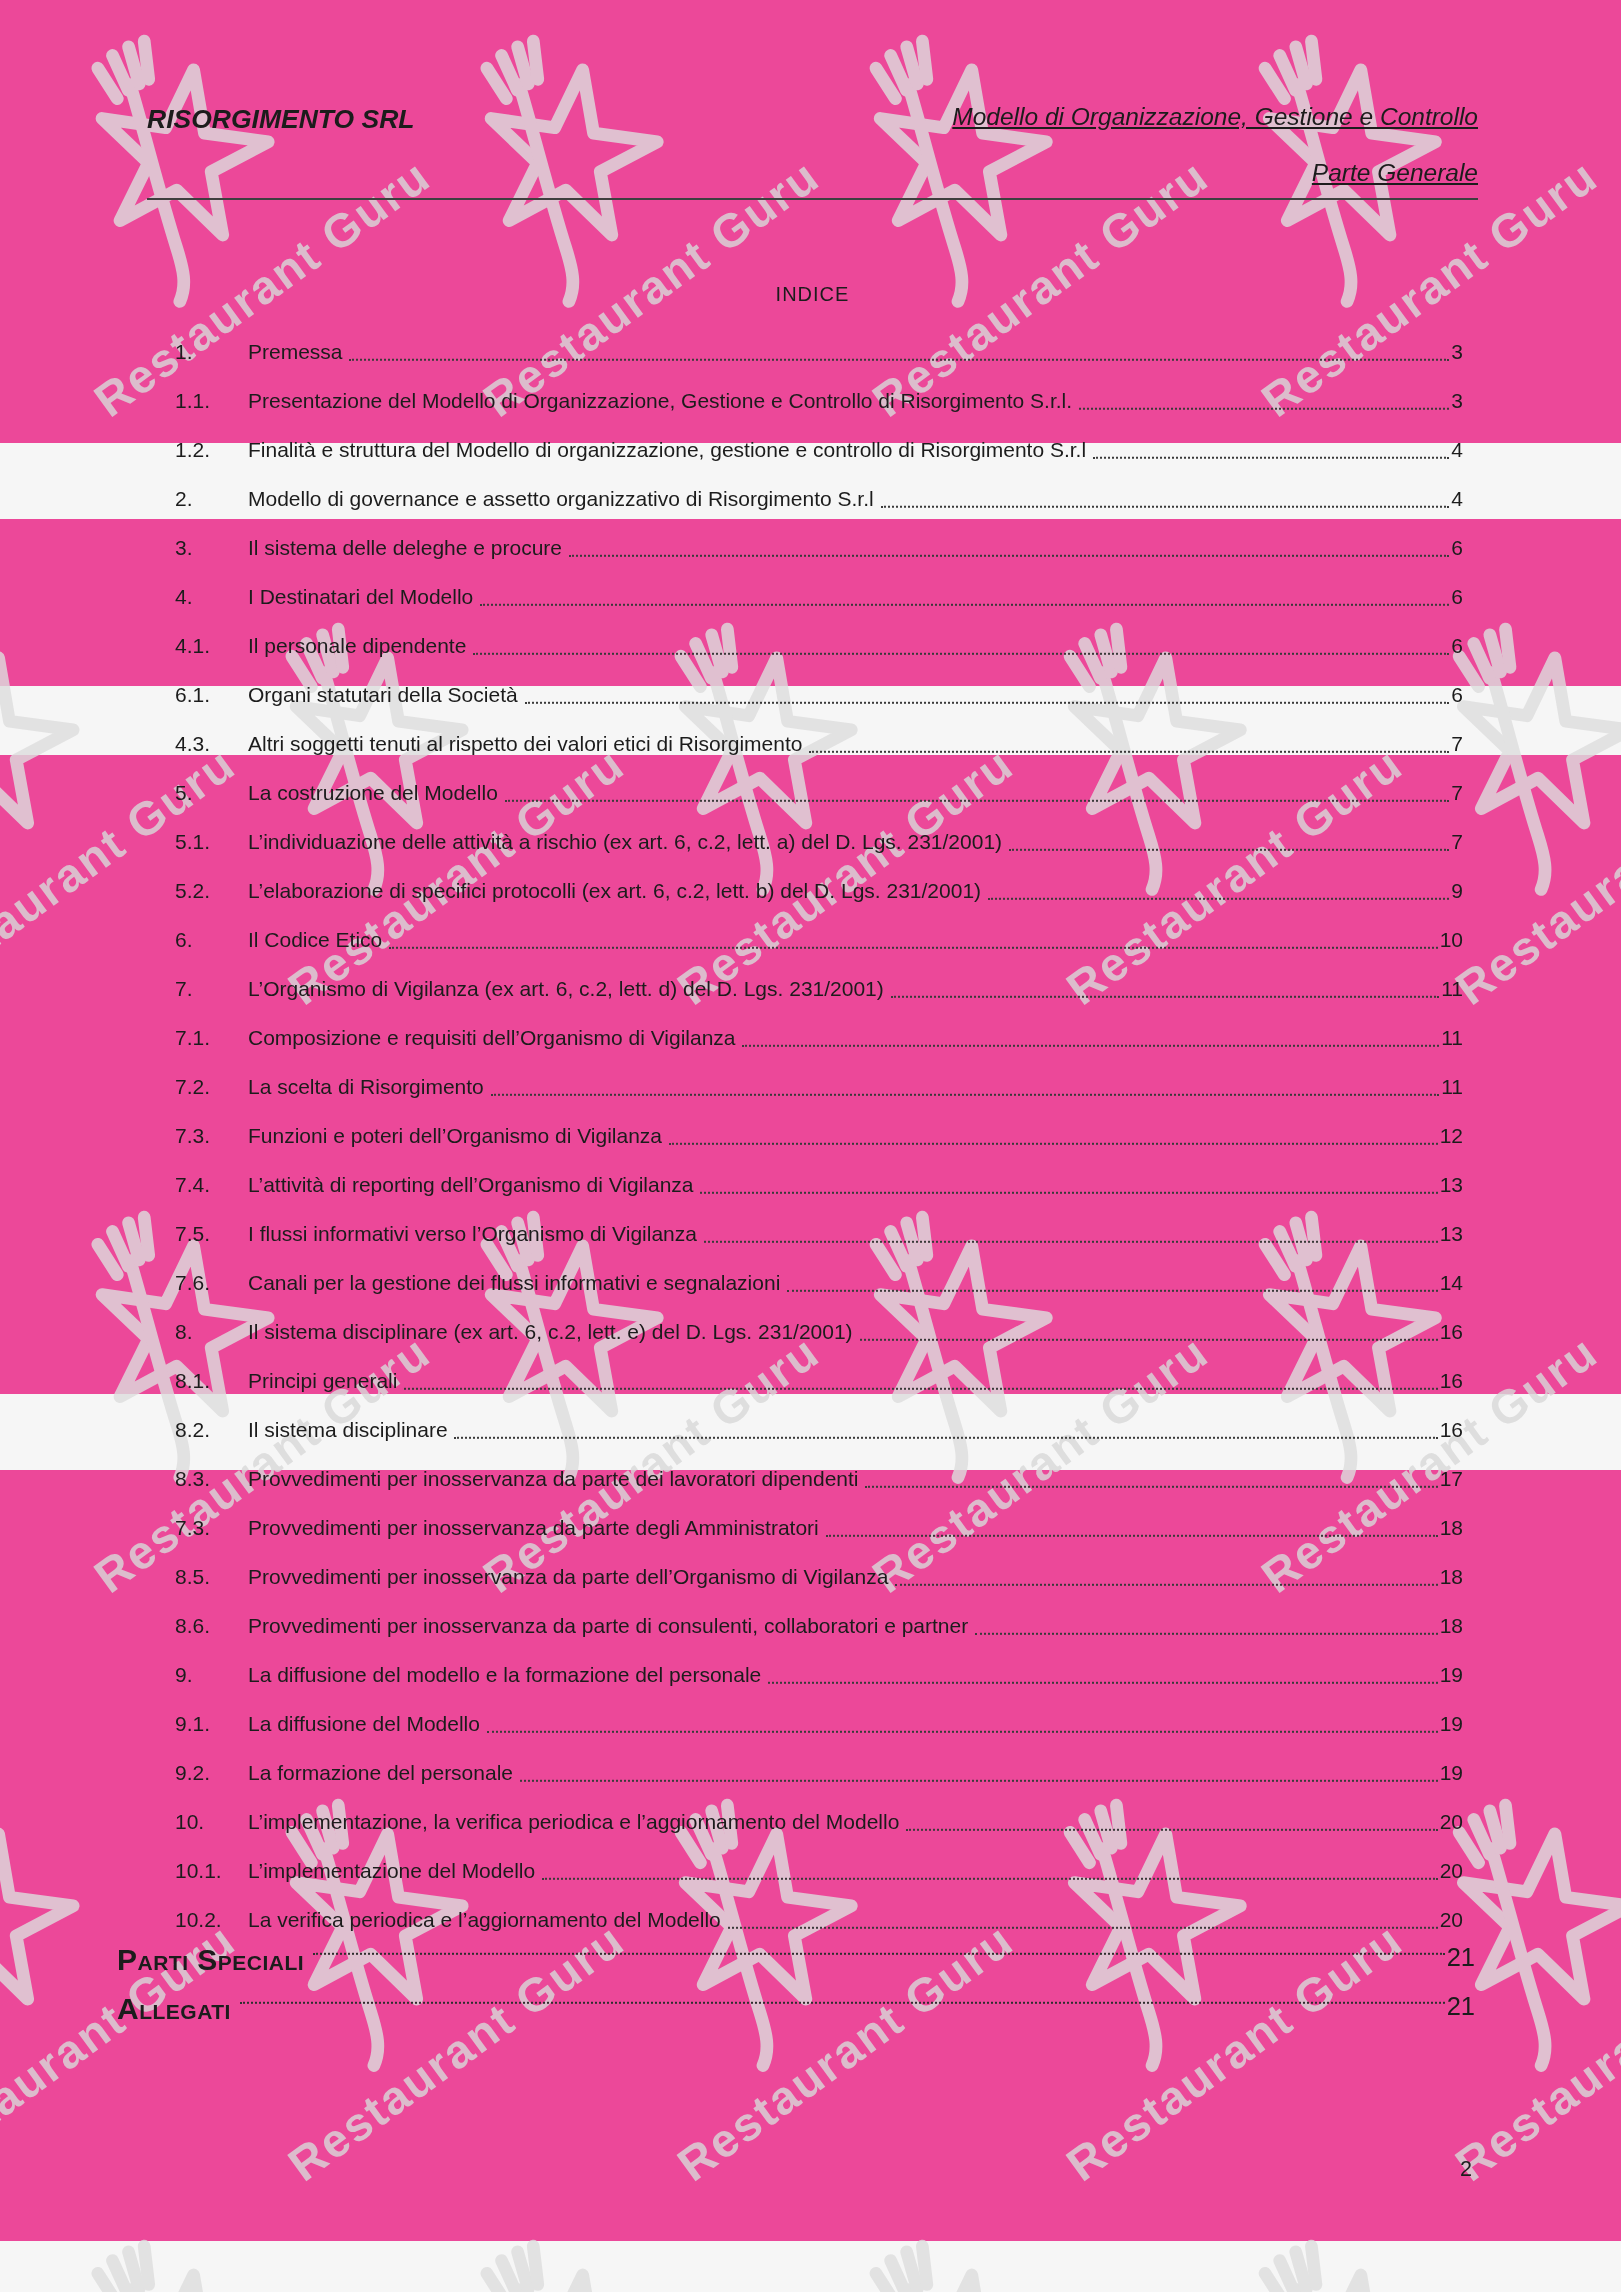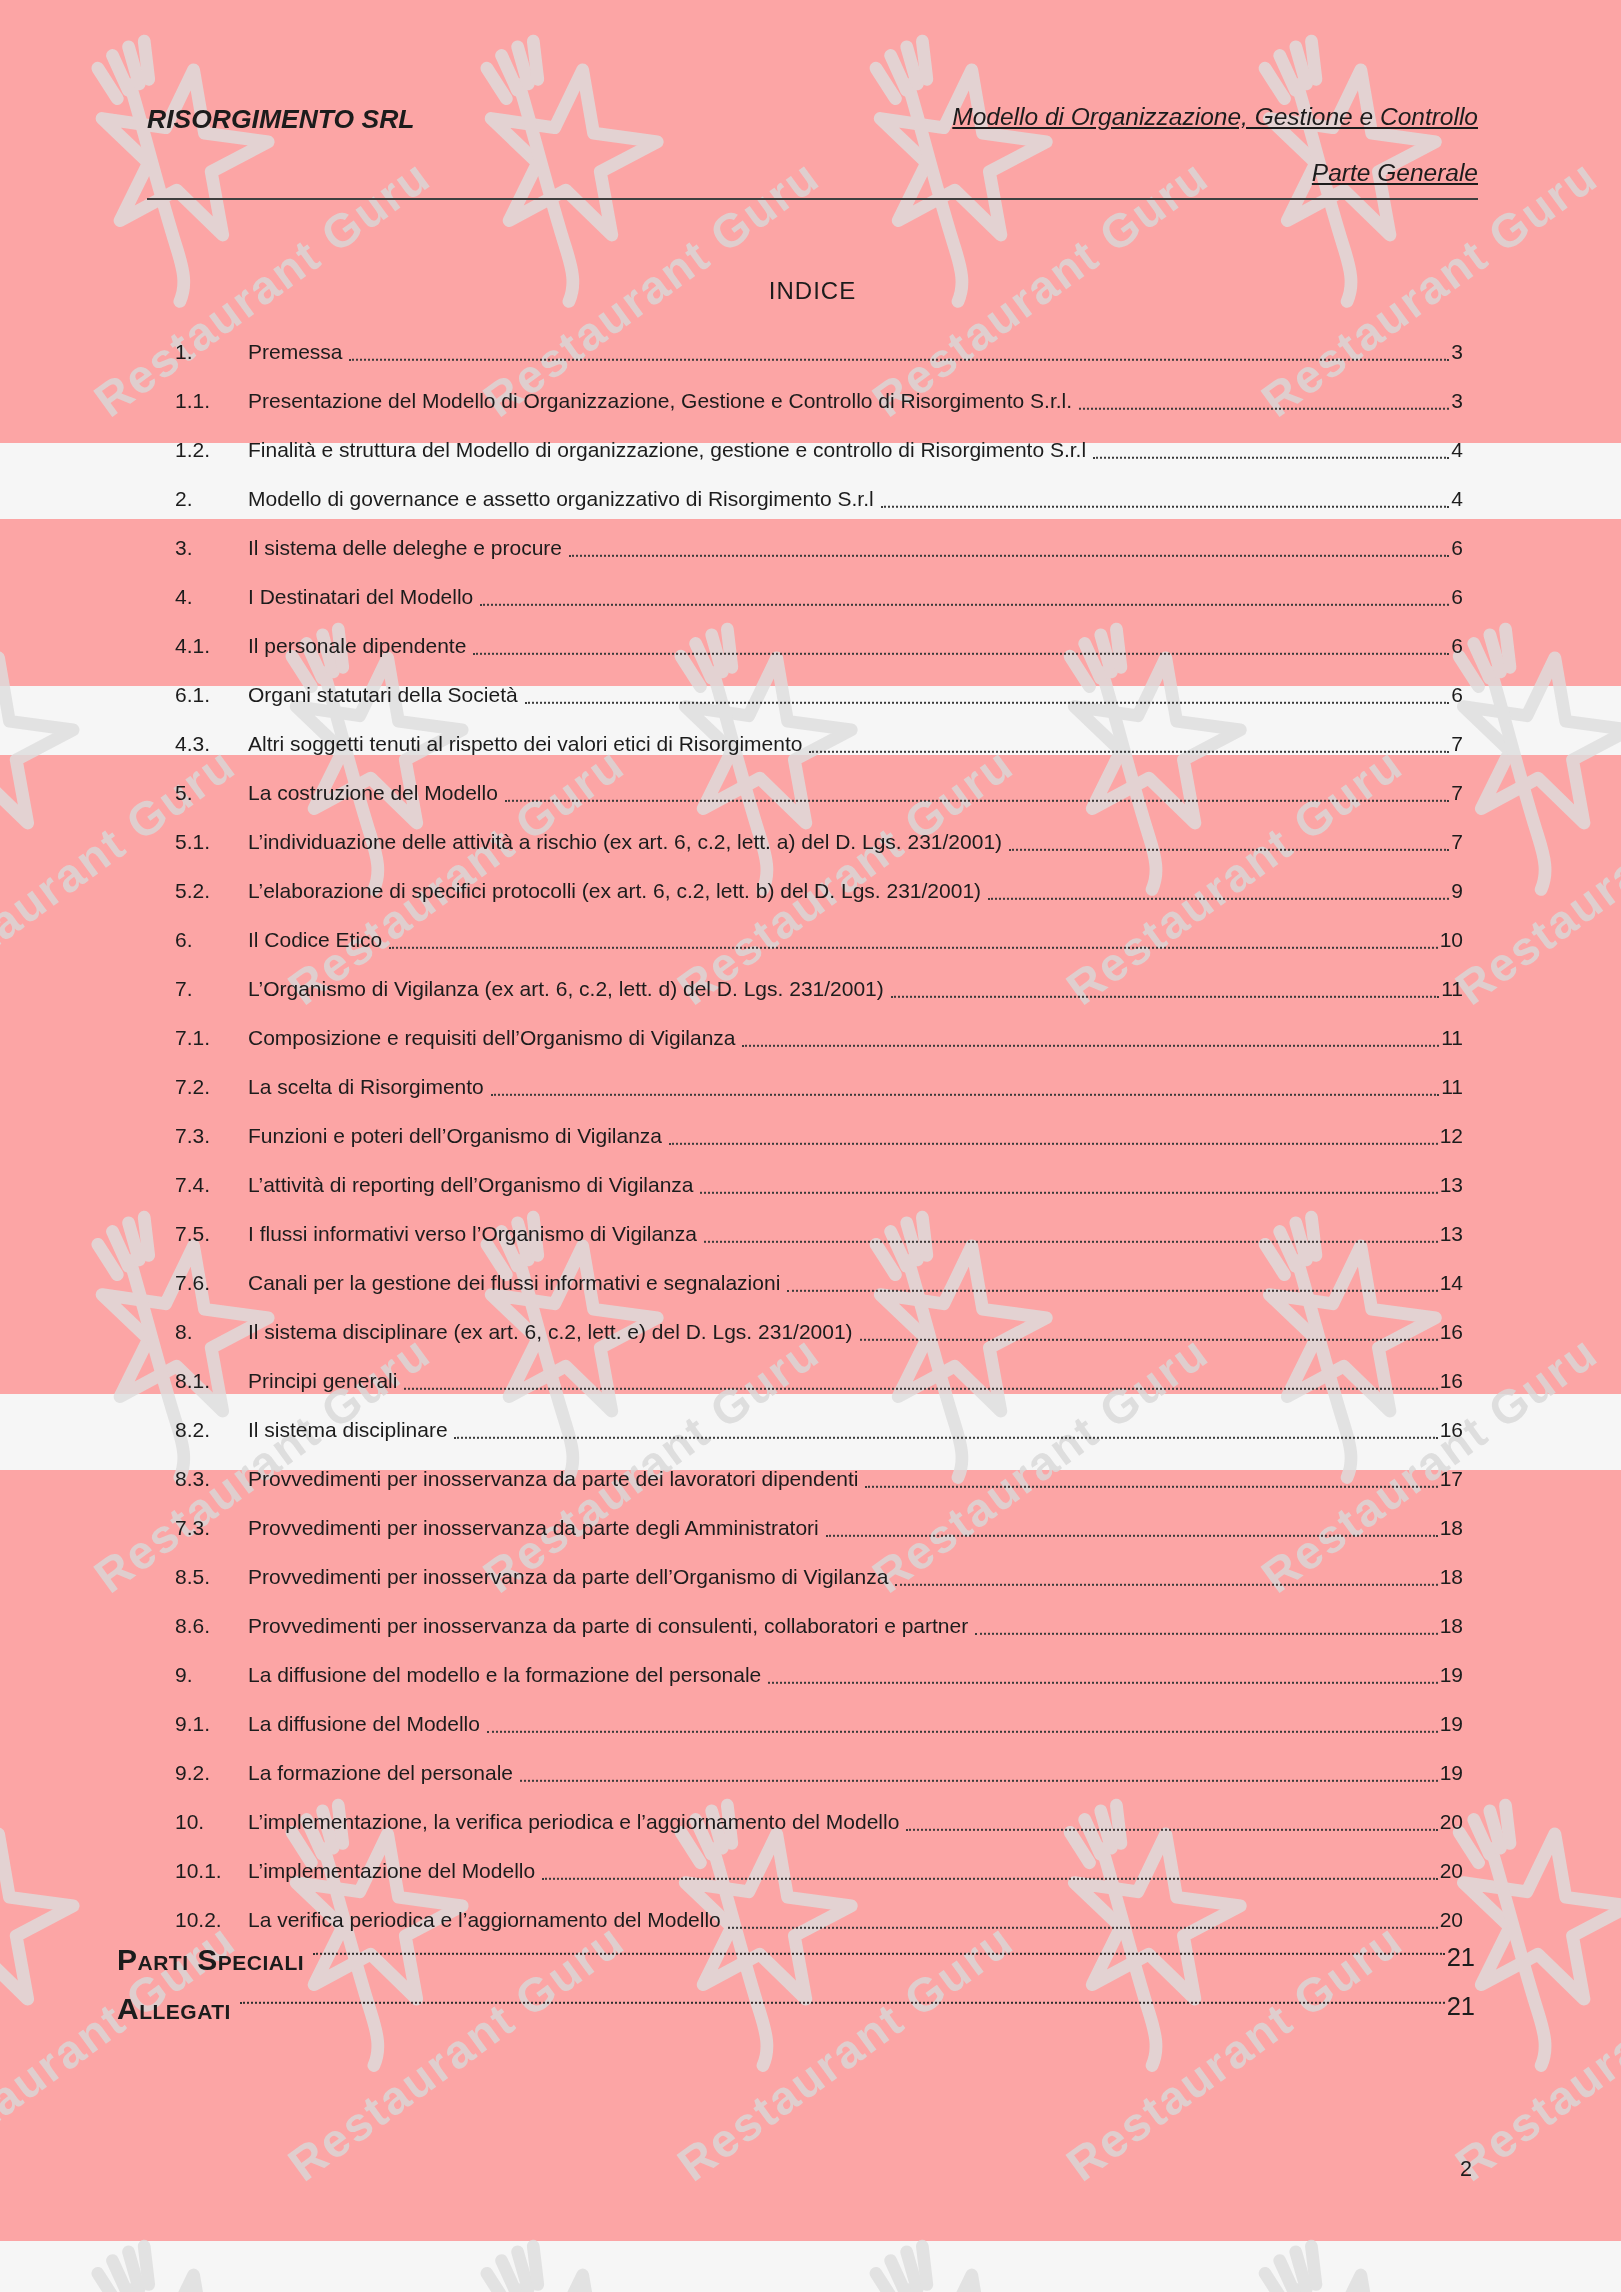--- a/index.html
+++ b/index.html
@@ -1,20 +1,20 @@
 <!DOCTYPE html>
 <html><head>
 <meta charset="utf-8">
 <style>
   html, body { margin: 0; padding: 0; background: #ffffff; }
   .page {
     position: relative;
     width: 1621px;
     height: 2293px;
-    background: #fca5a5;
+    background: #ec4899;
     overflow: hidden;
     font-family: "Liberation Sans", sans-serif;
     color: #1c1c1c;
   }
   .scan-band { position: absolute; left: 0; width: 100%; background: #f6f6f6; z-index: 0; }
   .band-1 { top: 443px;  height: 76px; }
   .band-2 { top: 686px;  height: 69px; }
   .band-3 { top: 1394px; height: 76px; }
   .band-4 { top: 2241px; height: 52px; }
 
@@ -34,23 +34,23 @@
   .doc-subtitle { margin-top: 29px; line-height: 1.1; text-align: right; }
 
   .header-rule {
     position: absolute;
     top: 198px; left: 147px; width: 1331px;
     border-top: 2px solid #3f3f3f; height: 0;
   }
 
   .toc-title {
     position: absolute;
-    top: 277px; left: 147px; width: 1331px;
+    top: 283px; left: 147px; width: 1331px;
     text-align: center;
-    font-size: 24px; letter-spacing: 1px;
+    font-size: 20px; letter-spacing: 1px;
   }
 
   .toc-list { position: absolute; top: 327px; left: 175px; width: 1288px; }
   .toc-row { display: flex; align-items: center; height: 49px; font-size: 21px; }
   .toc-num { flex: none; width: 73px; }
   .toc-label { flex: none; white-space: nowrap; }
   .toc-leader {
     flex: 1 1 auto; min-width: 13.7px; height: 0;
     border-bottom: 2.5px dotted #3a3a3a;
     margin: 0 2px 0 6.9px;

